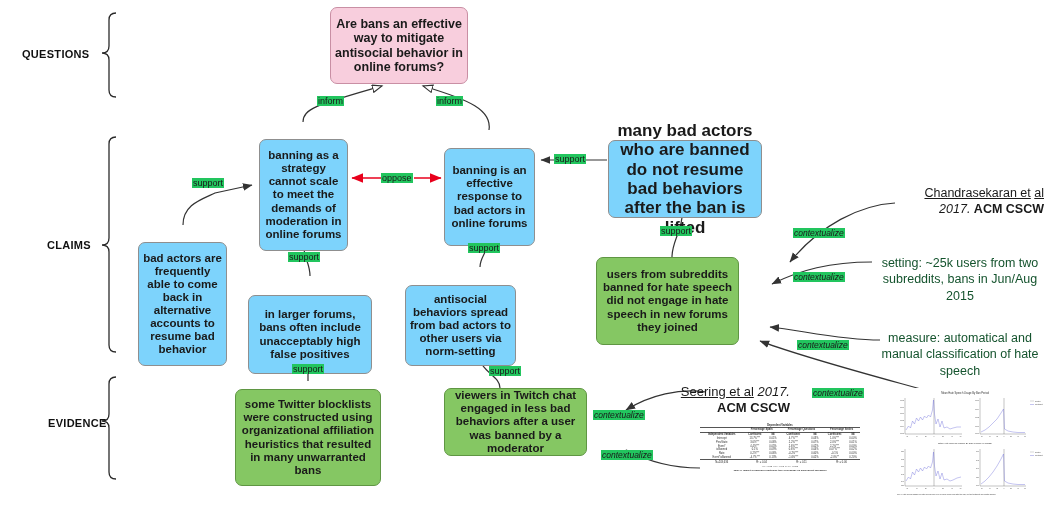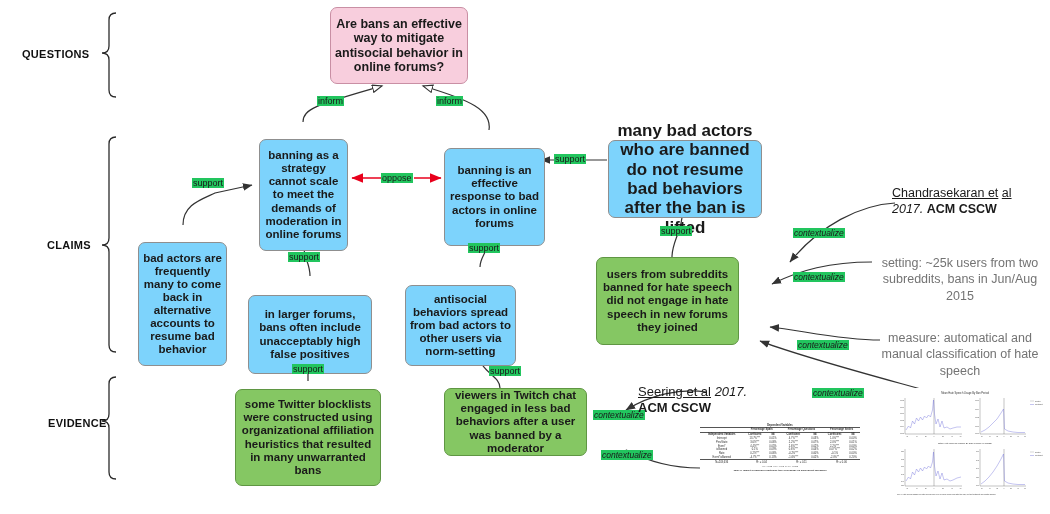--- a/index.html
+++ b/index.html
@@ -12,25 +12,25 @@
         border-radius:7px;display:flex;align-items:center;justify-content:center;
         text-align:center;font-weight:bold;line-height:1.14;
         padding:3px 4px;}
   .node.q{background:#f8cedd;border-color:#c98fa4;}
   .node.claim{background:#7dd3fc;border-color:#8f8f8f;margin-top:18px;}
   .node.ev{background:#85c763;border-color:#5f9643;}
 
   .band-label{position:absolute;font-weight:bold;font-size:11px;
               letter-spacing:.3px;color:#111;white-space:nowrap;}
 
-  .cite{position:absolute;text-align:left;font-size:12.5px;line-height:1.25;color:#1a1a1a;}
+  .cite{position:absolute;text-align:right;font-size:12.5px;line-height:1.25;color:#1a1a1a;}
   .cite .u{text-decoration:underline;}
   .cite .it{font-style:italic;}
   .cite .bd{font-weight:bold;}
-  .note{position:absolute;text-align:center;font-size:12.5px;line-height:1.3;color:#737373;}
+  .note{position:absolute;text-align:center;font-size:12.5px;line-height:1.3;color:#14532d;}
 
   .edgelabel{position:absolute;font-size:9px;color:#1a1a1a;white-space:nowrap;
              background:#22c55e;padding:0 1px;}
   .edgelabel.ital{font-style:italic;font-size:8.5px;}
 
   
   .thumb{position:absolute;background:#fff;}
   .tbl{font-size:2.6px;color:#2b2b2b;}
   .tbl table{border-collapse:collapse;width:100%;}
   .tbl td,.tbl th{padding:0.4px 1px;text-align:center;white-space:nowrap;}
@@ -97,25 +97,25 @@
   </svg>
 
   <div class="band-label" style="left:22px;top:48px;">QUESTIONS</div>
   <div class="band-label" style="left:47px;top:239px;">CLAIMS</div>
   <div class="band-label" style="left:48px;top:417px;">EVIDENCE</div>
 
   <div class="node q" style="left:330px;top:7px;width:138px;height:77px;font-size:12.5px;">Are bans an effective way to mitigate antisocial behavior in online forums?</div>
 
   <div class="node claim" style="left:259px;top:121px;width:89px;height:112px;font-size:11.5px;">banning as a strategy cannot scale to meet the demands of moderation in online forums</div>
 
-  <div class="node claim" style="left:444px;top:130px;width:101px;height:98px;font-size:11.5px;">banning is an effective response to bad actors in online forums</div>
+  <div class="node claim" style="left:444px;top:130px;width:91px;height:98px;font-size:11.5px;">banning is an effective response to bad actors in online forums</div>
 
   <div class="node claim" style="left:608px;top:122px;width:154px;height:78px;font-size:17px;">many bad actors who are banned do not resume bad behaviors after the ban is lifted</div>
 
-  <div class="node claim" style="left:138px;top:224px;width:89px;height:124px;font-size:11.5px;">bad actors are frequently many to come back in alternative accounts to resume bad behavior</div>
+  <div class="node claim" style="left:138px;top:224px;width:89px;height:124px;font-size:11.5px;">bad actors are frequently able to come back in alternative accounts to resume bad behavior</div>
 
   <div class="node claim" style="left:248px;top:277px;width:124px;height:79px;font-size:11.5px;">in larger forums, bans often include unacceptably high false positives</div>
 
   <div class="node claim" style="left:405px;top:267px;width:111px;height:81px;font-size:11.5px;">antisocial behaviors spread from bad actors to other users via norm-setting</div>
 
   <div class="node ev" style="left:596px;top:257px;width:143px;height:88px;font-size:11.5px;">users from subreddits banned for hate speech did not engage in hate speech in new forums they joined</div>
 
   <div class="node ev" style="left:235px;top:381px;width:146px;height:97px;font-size:11.5px;margin-top:8px;">some Twitter blocklists were constructed using organizational affiliation heuristics that resulted in many unwarranted bans</div>
 
   <div class="node ev" style="left:444px;top:388px;width:143px;height:68px;font-size:11.5px;">viewers in Twitch chat engaged in less bad behaviors after a user was banned by a moderator</div>

